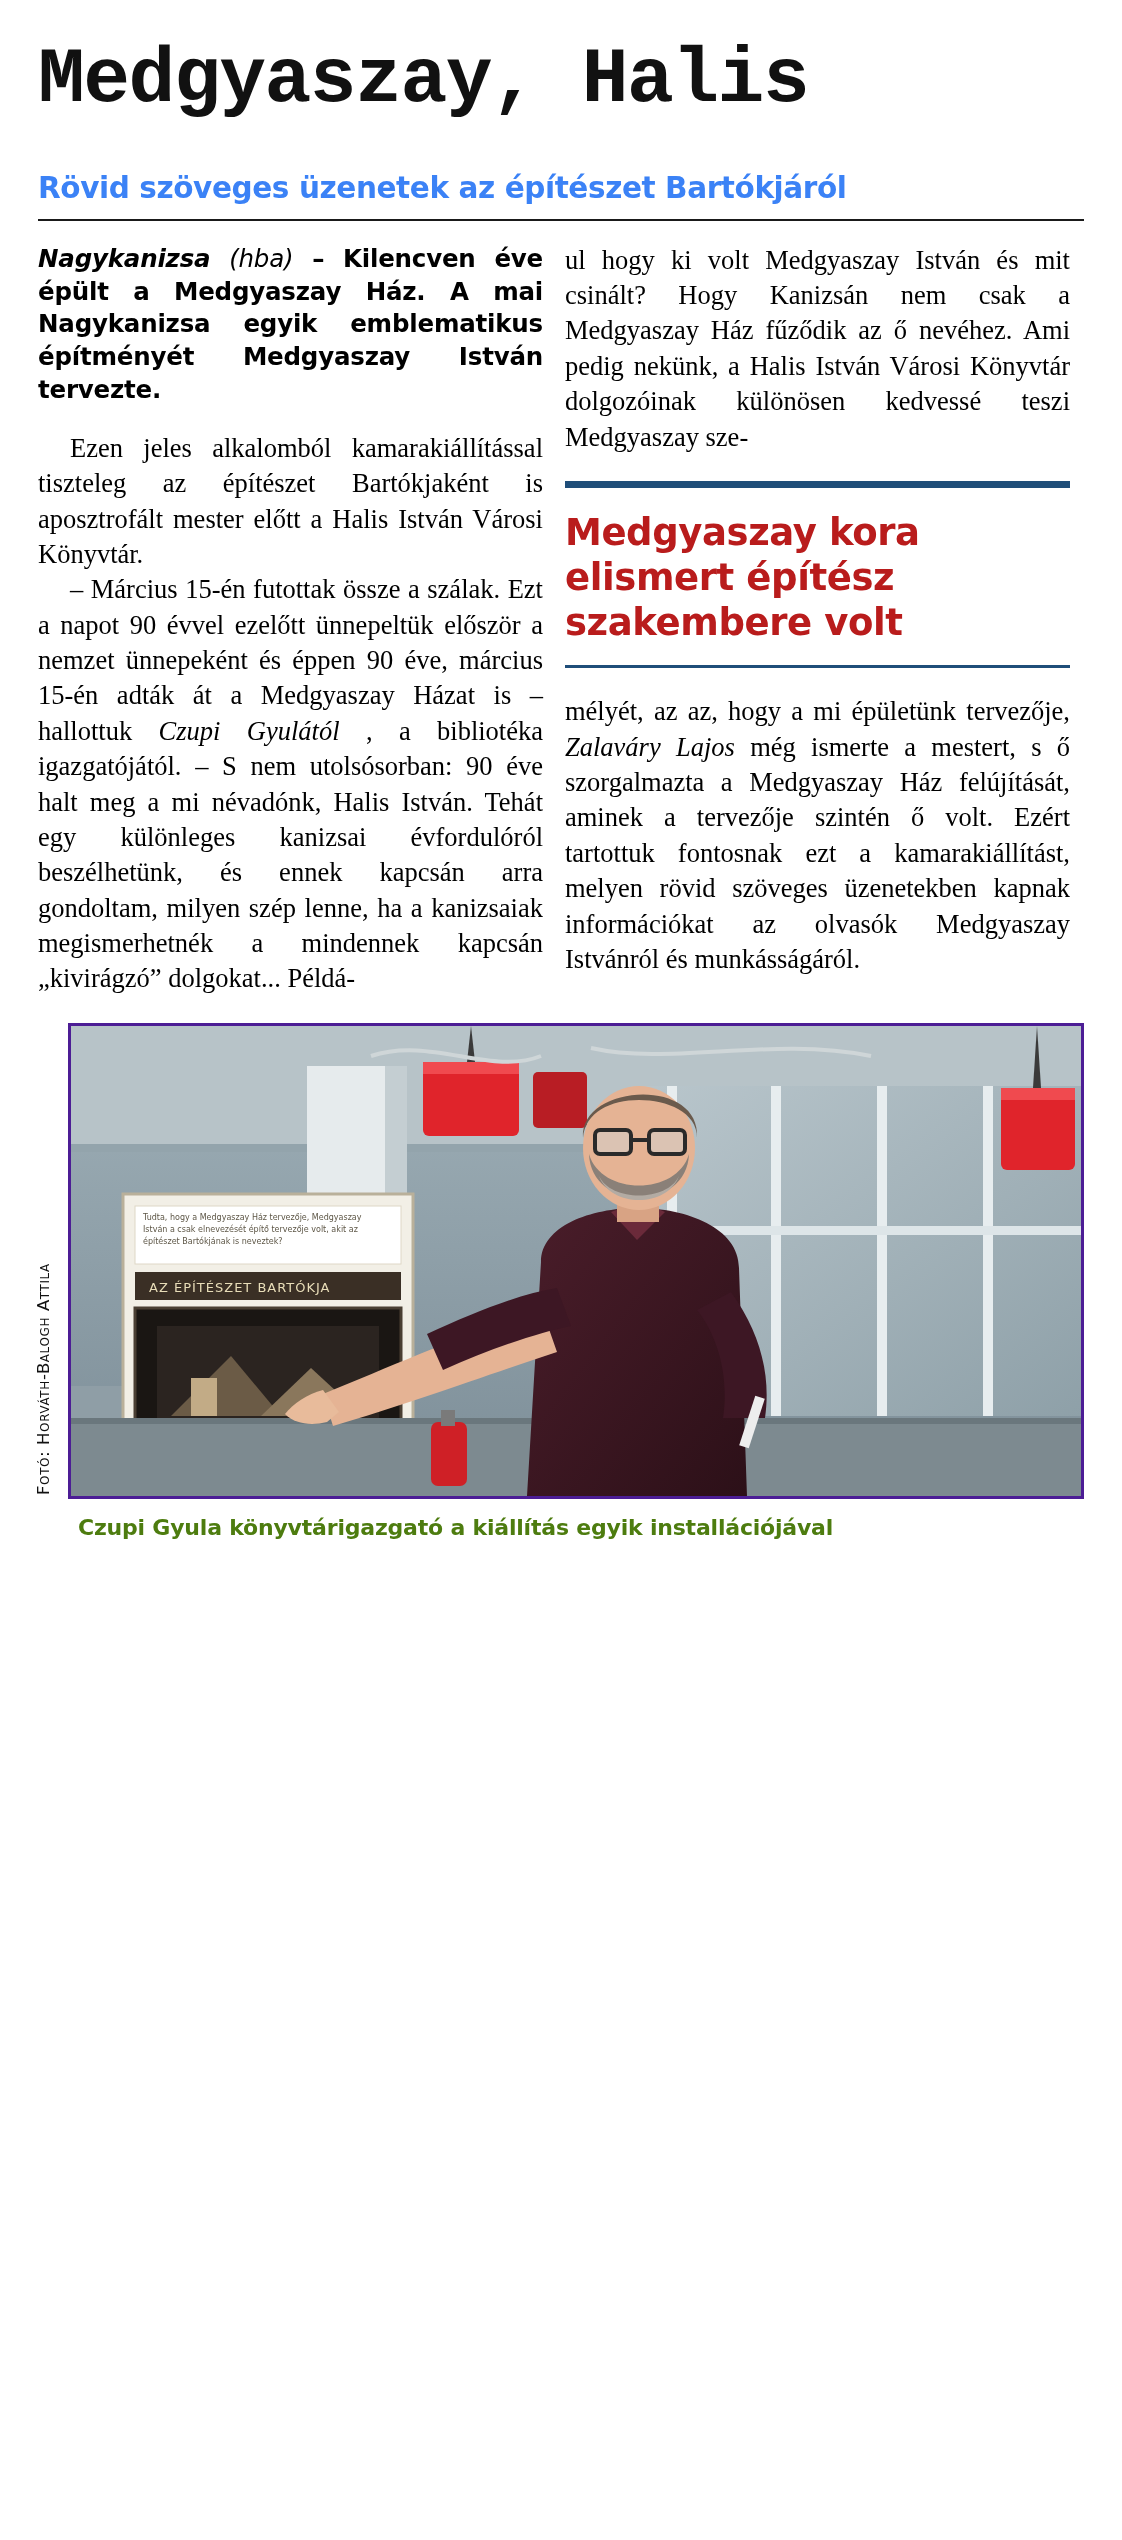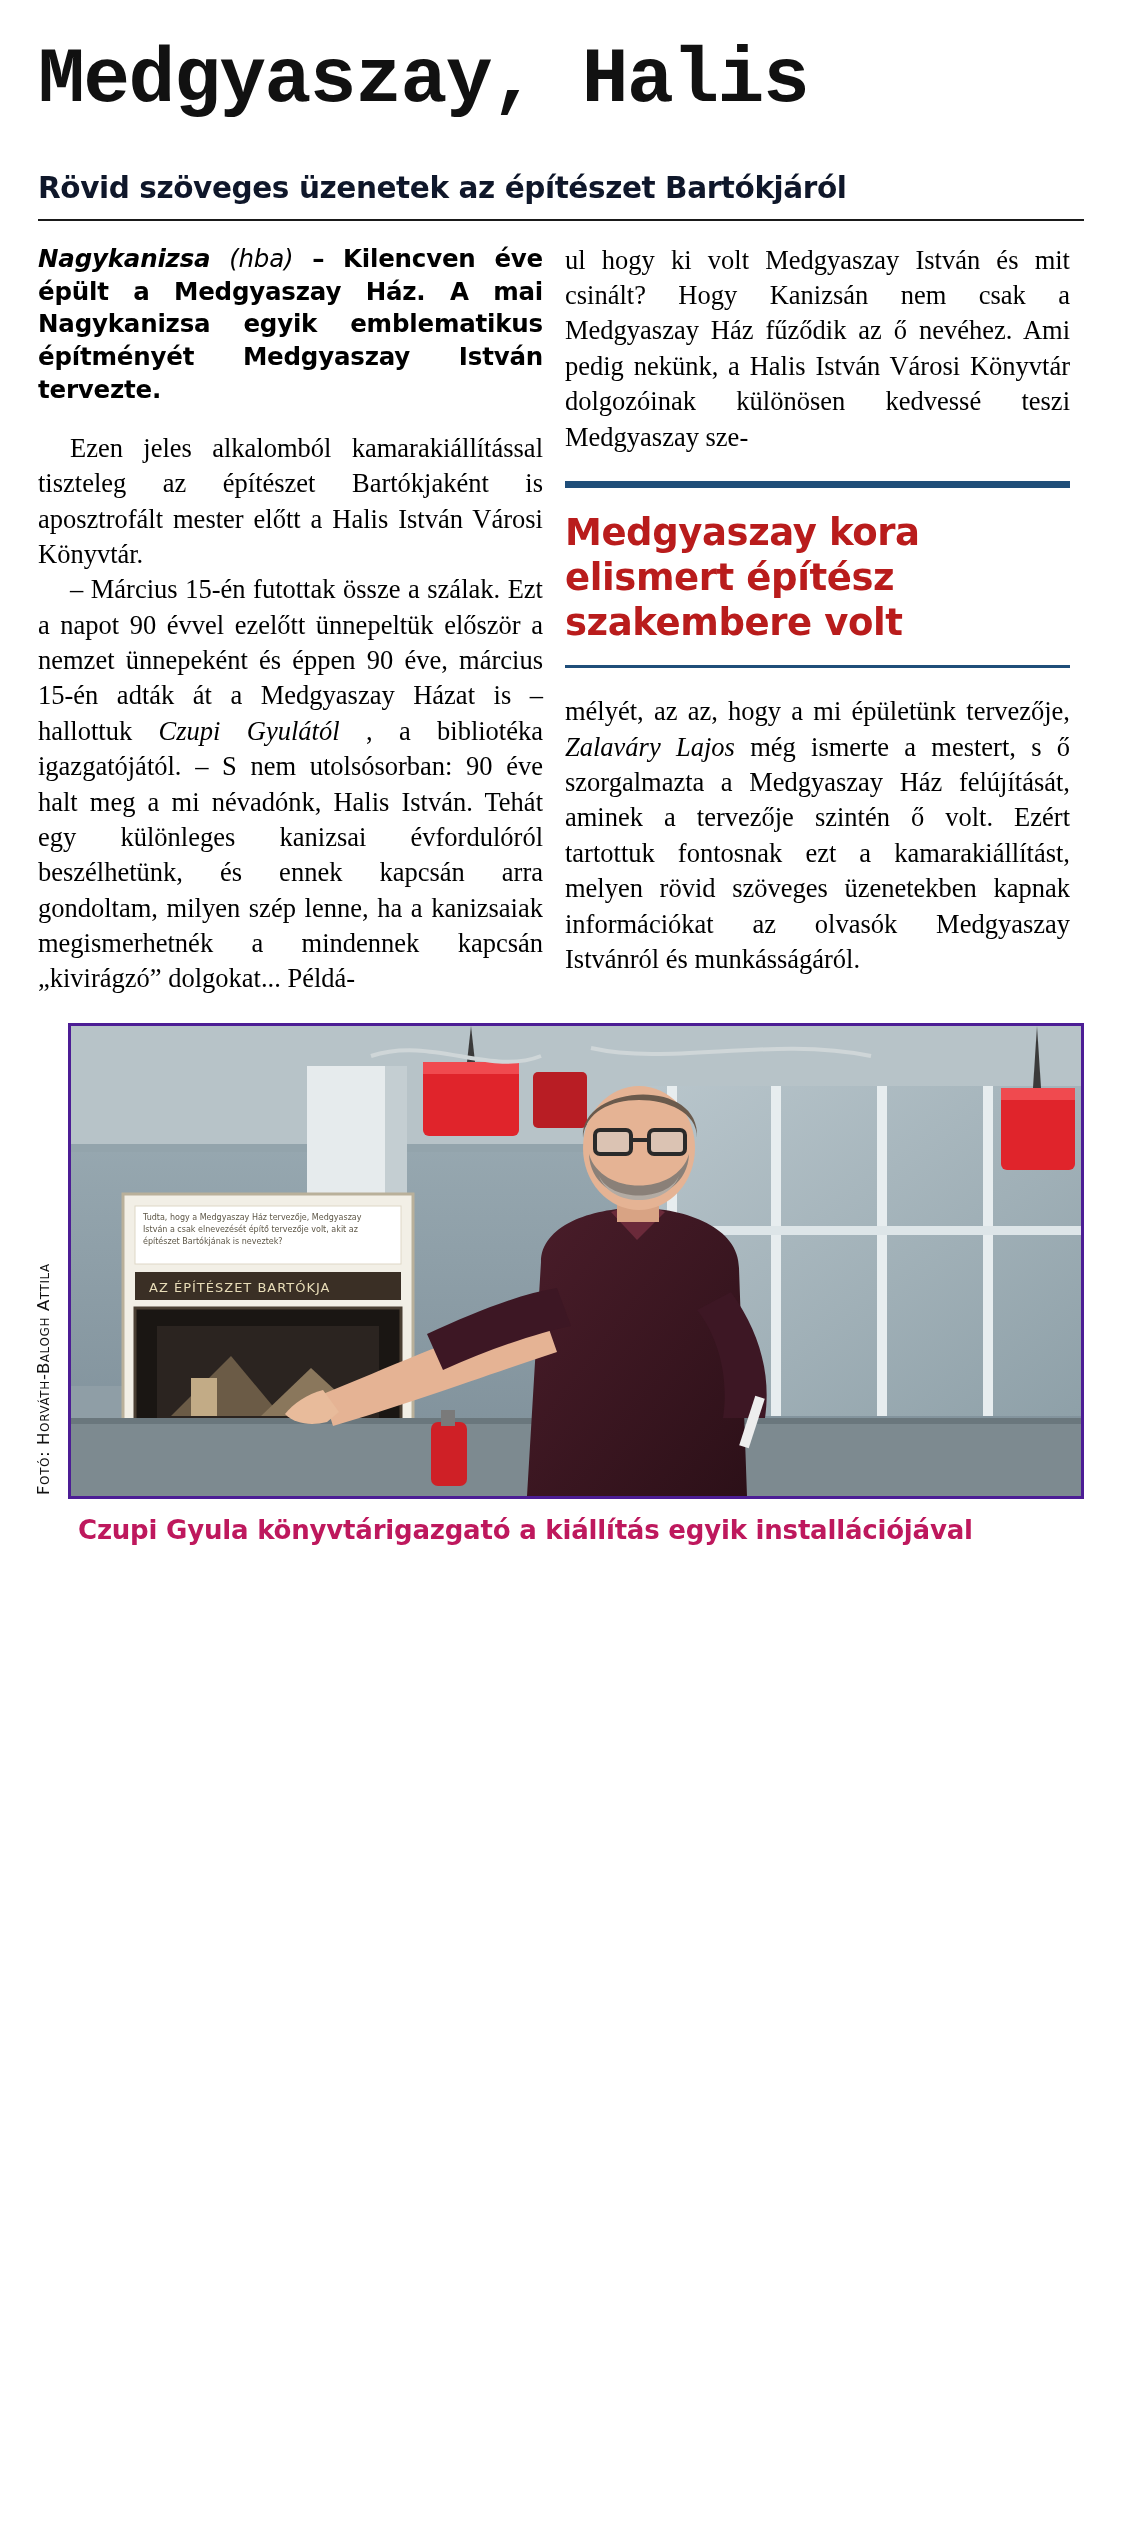--- a/index.html
+++ b/index.html
@@ -36,21 +36,21 @@
   .headline .line {
     display: block;
     white-space: nowrap;
   }
   .subhead {
     font-family: "DejaVu Sans", sans-serif;
     font-weight: bold;
     font-size: 29.5px;
     letter-spacing: -0.4px;
     margin-top: 30px;
-    color: #0f172a;
+    color: #3b82f6;
     white-space: nowrap;
   }
   .rule-top {
     border-bottom: 2px solid #1a1a1a;
     margin-top: 14px;
   }
 
   
   .columns {
     display: flex;
@@ -150,23 +150,23 @@
     height: 470px;
     overflow: hidden;
     background: #6b7f8c;
     border: 3px solid #4c1d95;
   }
   .photo svg { display: block; }
 
   .caption {
     font-family: "DejaVu Sans", sans-serif;
     font-weight: bold;
-    font-size: 26px;
+    font-size: 22px;
     margin: 16px 0 0 40px;
-    color: #be185d;
+    color: #4d7c0f;
     letter-spacing: -0.2px;
   }
 </style>
 </head>
 <body>
 
 <div class="page">
 
   <h1 class="headline">
     <span class="line">Medgyaszay, Halis</span>

